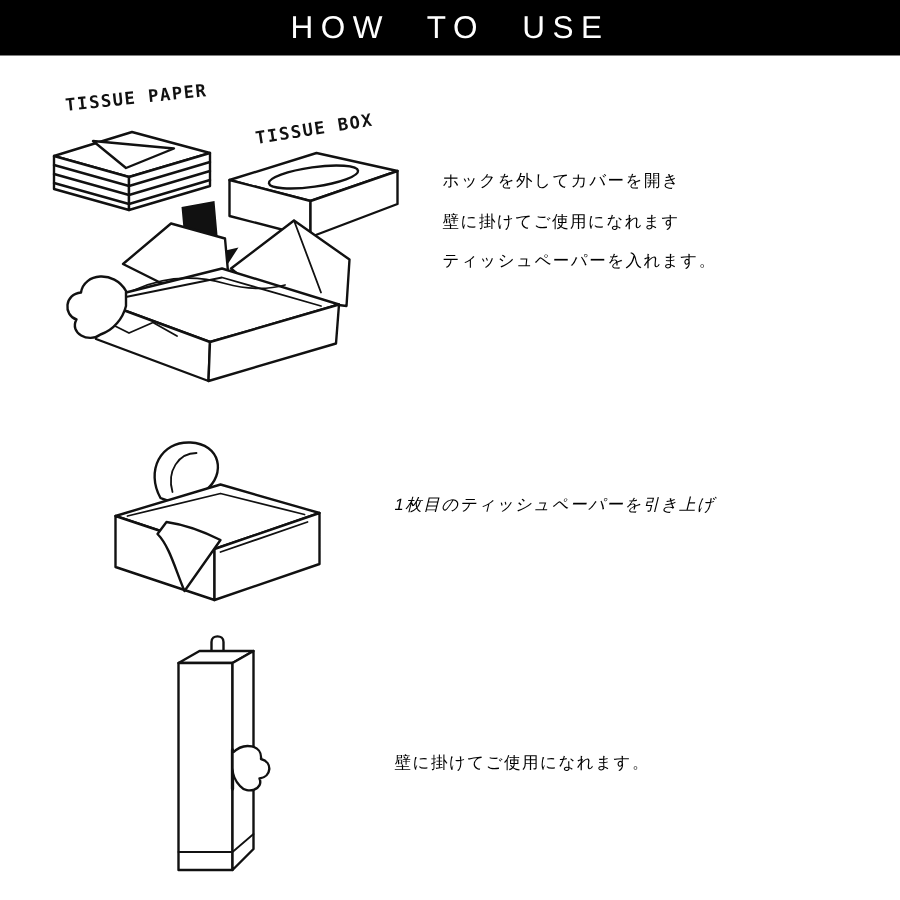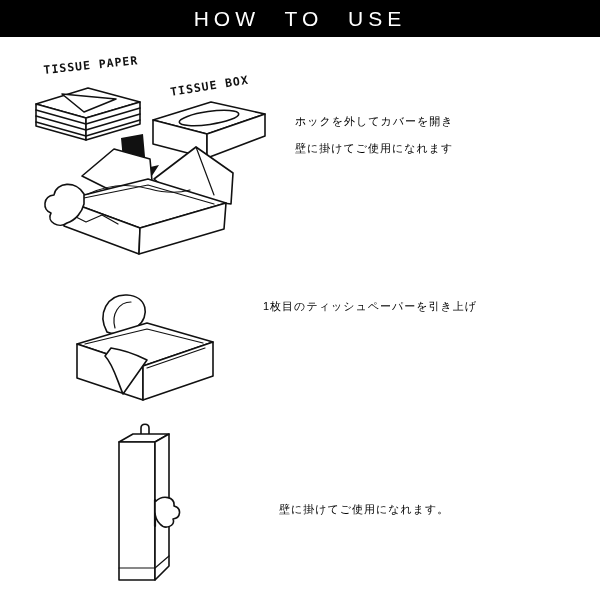--- a/index.html
+++ b/index.html
@@ -23,23 +23,23 @@
 
   .illus { position:absolute; }
   .illus svg { display:block; }
 
   .step-text { position:absolute; font-size:11px; line-height:26.5px; letter-spacing:1px; }
   .step-text p { white-space:nowrap; }
 
   .illus-1 { left:18px;  top:52px;  }
   .text-1  { left:295px; top:108px; }
   .illus-2 { left:55px;  top:286px; }
-  .text-2  { left:263px; top:293px; }
+  .text-2  { left:263px; top:324px;font-style:italic; }
   .illus-3 { left:103px; top:420px; }
-  .text-3  { left:263px; top:496px;margin-left:16px; }
+  .text-3  { left:263px; top:496px; }
 
   .sketch-label {
     font-family:"DejaVu Sans Mono", monospace;
     font-size:11.5px; letter-spacing:1px; fill:#111; font-weight:bold;
   }
 </style>
 </head>
 <body>
 
 <div class="page">
@@ -85,20 +85,21 @@
         <path d="M52,162 L68,170 L84,163 L100,172" fill="none" stroke-width="1.2"></path>
         <path d="M66,142 C 58,128 38,130 36,143 C 25,144 24,158 33,161 C 28,170 41,177 49,171 C 58,168 64,160 66,152 Z"></path>
         <path d="M70,142 Q 100,128 132,137 Q 154,143 172,138" fill="none" stroke-width="1.2"></path>
       </g>
     </svg>
   </div>
 
   <div class="step-text text-1">
     <p>ホックを外してカバーを開き</p>
     <p>壁に掛けてご使用になれます</p>
+    <p>ティッシュペーパーを入れます。</p>
   </div>
 
   <div class="illus illus-2">
     <svg width="175" height="122" viewBox="0 0 175 122">
       <g fill="#fff" stroke="#111" stroke-width="1.6" stroke-linejoin="round" stroke-linecap="round">
         <path d="M52,46 C 42,28 52,8 72,9 C 92,10 96,30 82,41 C 74,47 60,50 52,46 Z"></path>
         <path d="M60,42 C 56,28 64,16 76,16" fill="none" stroke-width="1.2"></path>
         <path d="M22,58 L92,37 L158,56 L88,80 Z"></path>
         <path d="M30,58 L92,43 L148,57" fill="none" stroke-width="1.2"></path>
         <path d="M22,58 L88,80 L88,114 L22,92 Z"></path>

